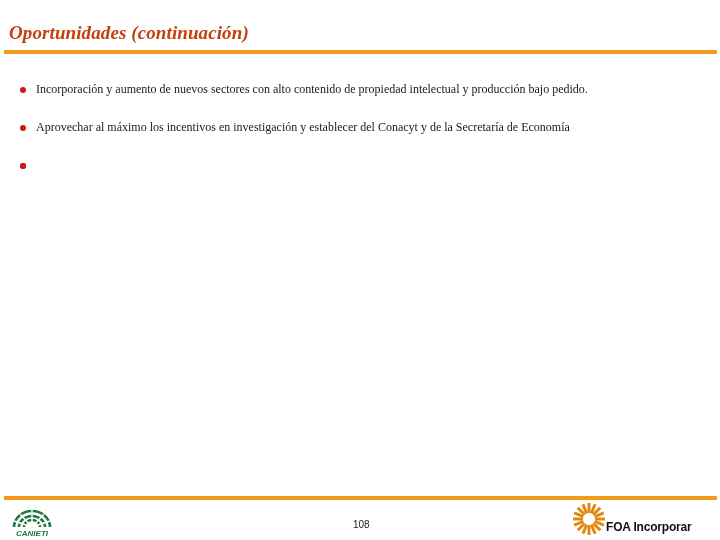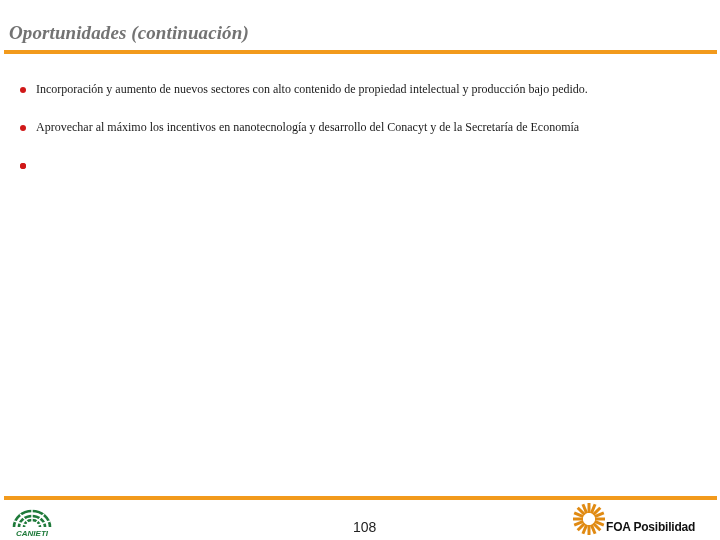--- a/index.html
+++ b/index.html
@@ -4,21 +4,21 @@
   <style>
     html, body { margin: 0; padding: 0; }
     body {
       width: 720px; height: 540px; overflow: hidden;
       background: #ffffff; position: relative;
       font-family: "Liberation Serif", "DejaVu Serif", serif;
     }
     .title {
       position: absolute; left: 9px; top: 22px;
       font-size: 19px; font-weight: bold; font-style: italic;
-      color: #737373; white-space: nowrap;
+      color: #c2410c; white-space: nowrap;
       letter-spacing: 0.1px;
     }
     .rule-top {
       position: absolute; left: 4px; top: 50px; width: 713px; height: 4px;
       background: #f29a1c;
     }
     .bullets {
       position: absolute; left: 20px; top: 80px; width: 672px;
       margin: 0; padding: 0; list-style: none;
     }
@@ -33,21 +33,21 @@
     }
     .rule-bottom {
       position: absolute; left: 4px; top: 496px; width: 713px; height: 4px;
       background: #f29a1c;
     }
     .canieti-logo {
       position: absolute; left: 8px; top: 505px; width: 48px; height: 32px; font-style: italic;
     }
     .page-number {
       position: absolute; left: 353px; top: 519px;
-      font-family: "Liberation Sans", sans-serif; font-size: 14px; color: #222;
+      font-family: "Liberation Sans", sans-serif; font-size: 10px; color: #222;
     }
     .foa-logo {
       position: absolute; left: 572px; top: 502px; width: 34px; height: 34px;
     }
     .foa-text {
       position: absolute; left: 606px; top: 520px;
       font-family: "Liberation Sans", sans-serif; font-size: 12px; font-weight: bold;
       color: #111; white-space: nowrap; letter-spacing: -0.2px;
     }
   </style>
@@ -57,21 +57,21 @@
 <div class="title">Oportunidades (continuación)</div>
 <div class="rule-top"></div>
 
 <ul class="bullets">
   <li class="bullet">
     <span class="dot"></span>
     <span>Incorporación y aumento de nuevos sectores con alto contenido de propiedad intelectual y producción bajo pedido.</span>
   </li>
   <li class="bullet">
     <span class="dot"></span>
-    <span>Aprovechar al máximo los incentivos en nanotecnología y desarrollo del Conacyt y de la Secretaría de Economía</span>
+    <span>Aprovechar al máximo los incentivos en investigación y establecer del Conacyt y de la Secretaría de Economía</span>
   </li>
   <li class="bullet">
     <span class="dot"></span>
   </li>
   <li class="bullet">
     <span class="dot"></span>
   </li>
 </ul>
 
 <div class="rule-bottom"></div>
@@ -111,13 +111,13 @@
       <line x1="23.1" y1="2.2" x2="19.3" y2="11.4"></line>
       <line x1="10.9" y1="31.8" x2="14.7" y2="22.6"></line>
       <line x1="23.1" y1="31.8" x2="19.3" y2="22.6"></line>
       <line x1="2.2" y1="10.9" x2="11.4" y2="14.7"></line>
       <line x1="2.2" y1="23.1" x2="11.4" y2="19.3"></line>
       <line x1="31.8" y1="10.9" x2="22.6" y2="14.7"></line>
       <line x1="31.8" y1="23.1" x2="22.6" y2="19.3"></line>
     </g>
   </svg>
 </div>
-<div class="foa-text">FOA Posibilidad</div>
+<div class="foa-text">FOA Incorporar</div>
 
 </body></html>

